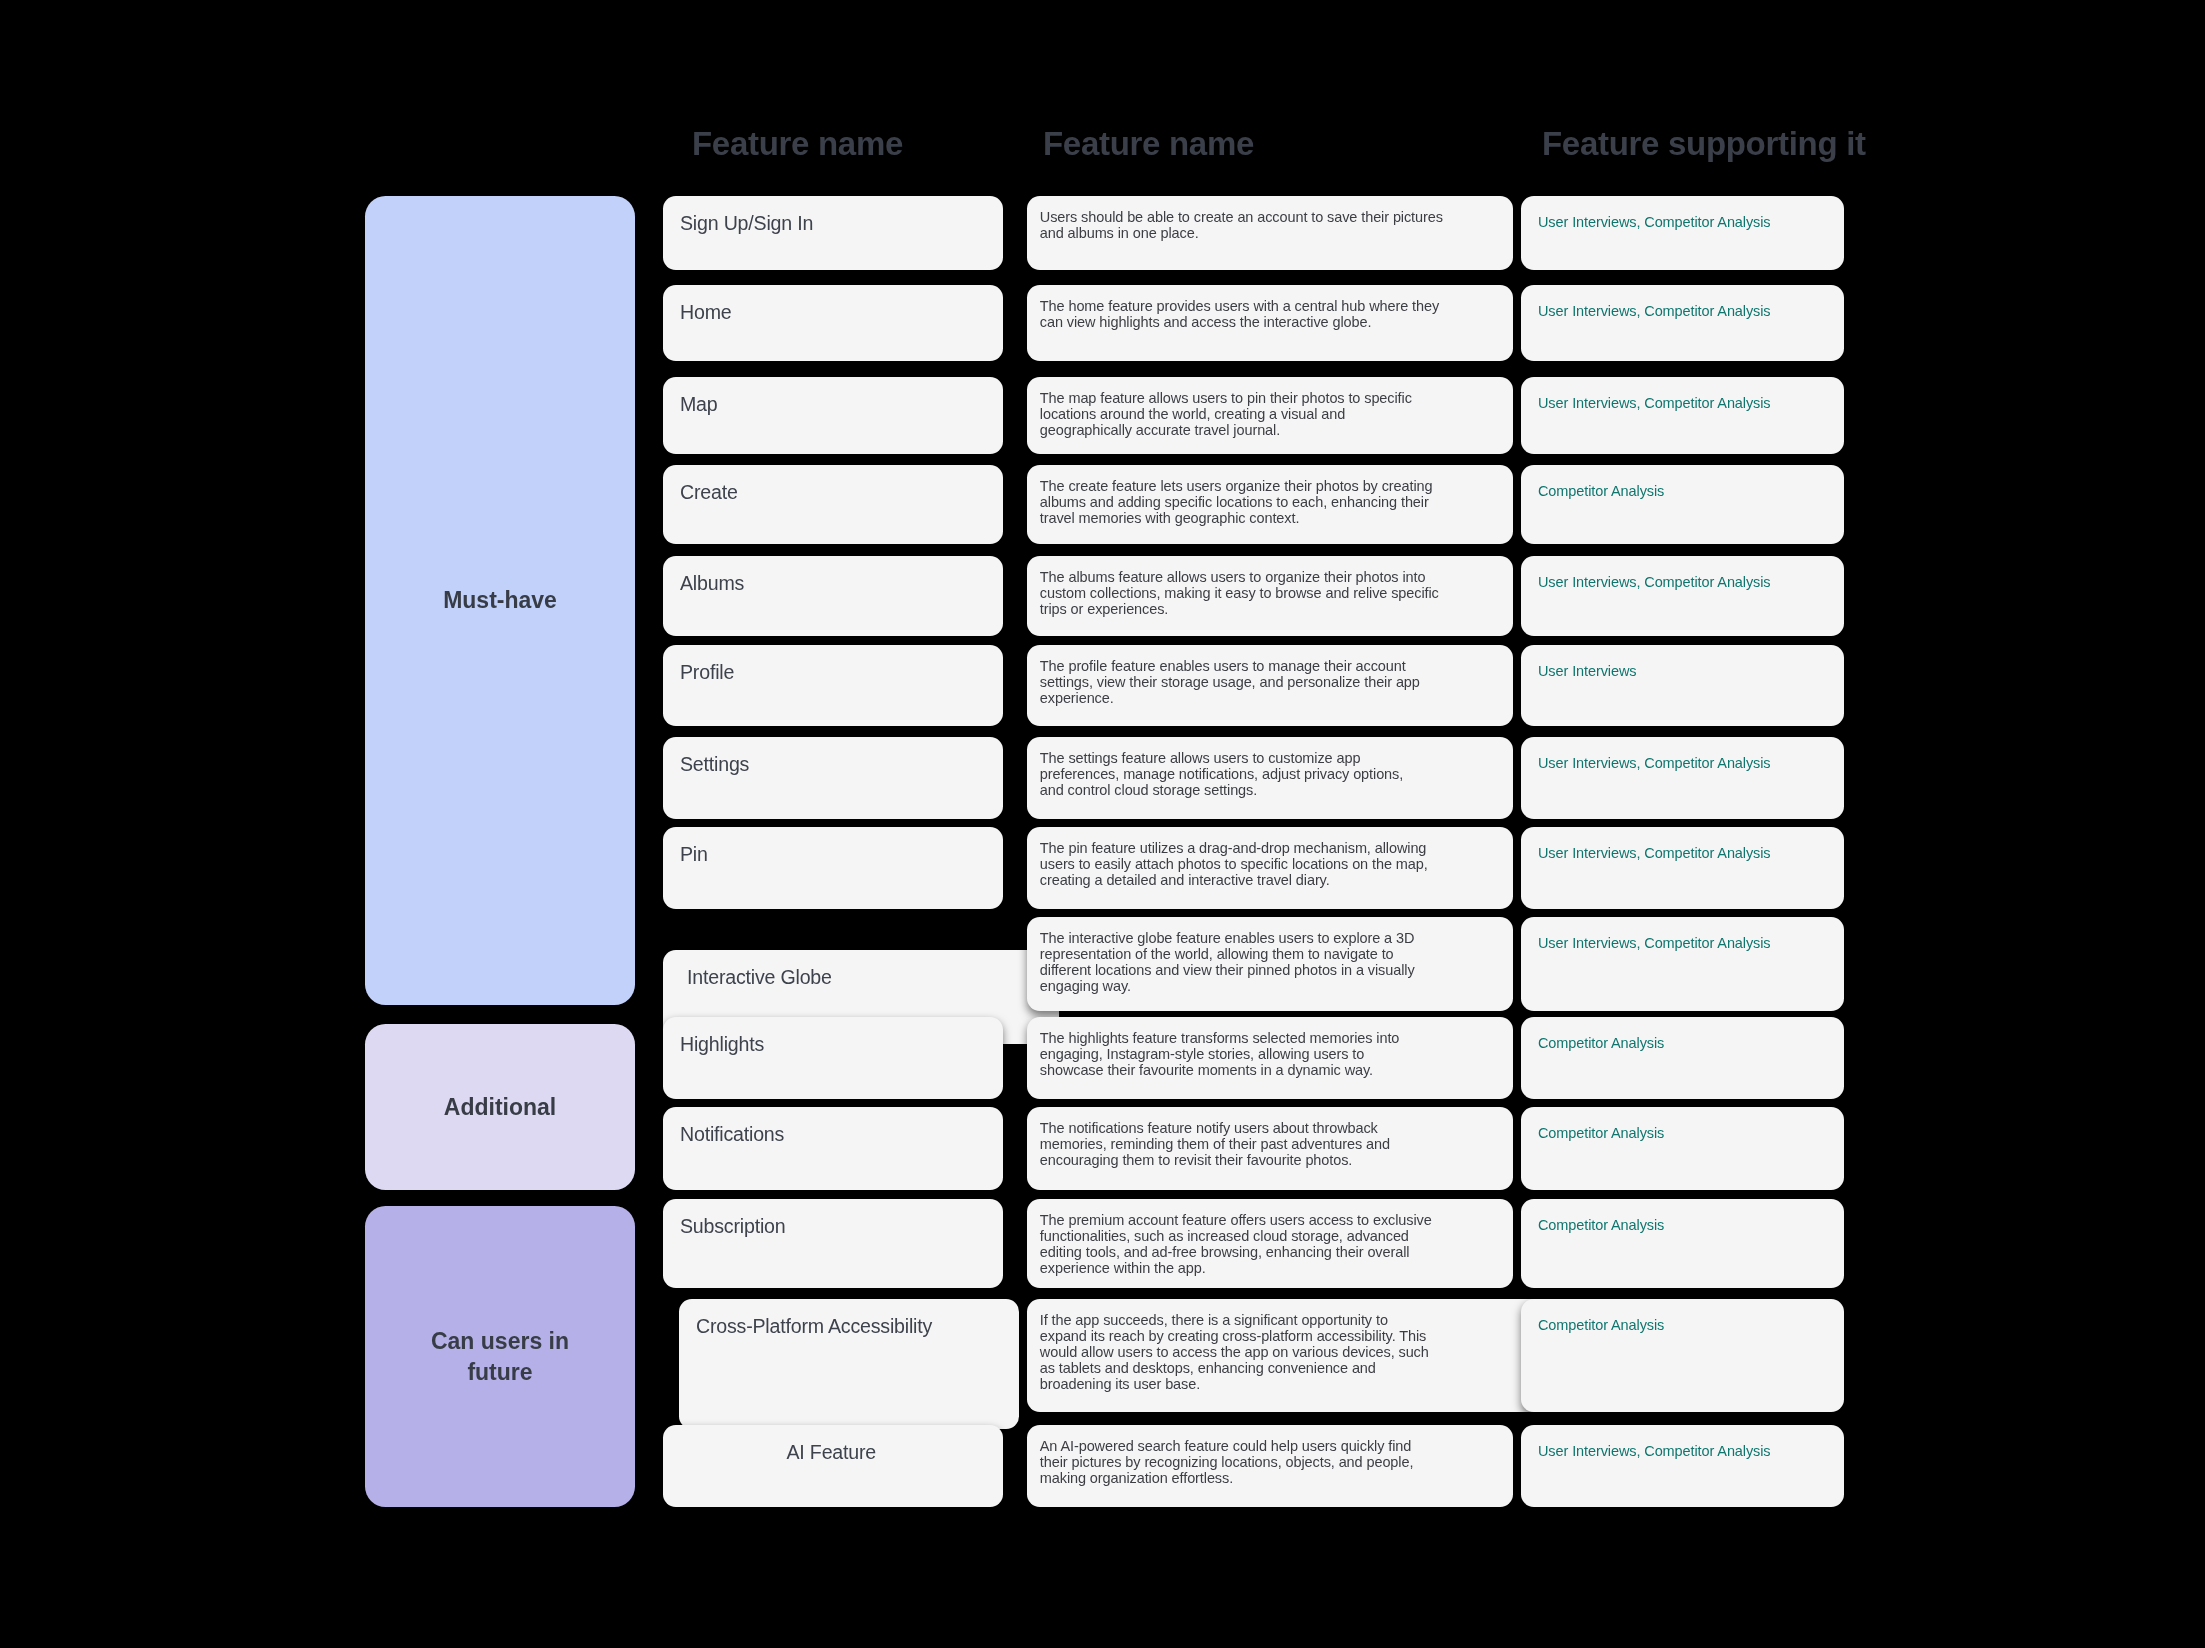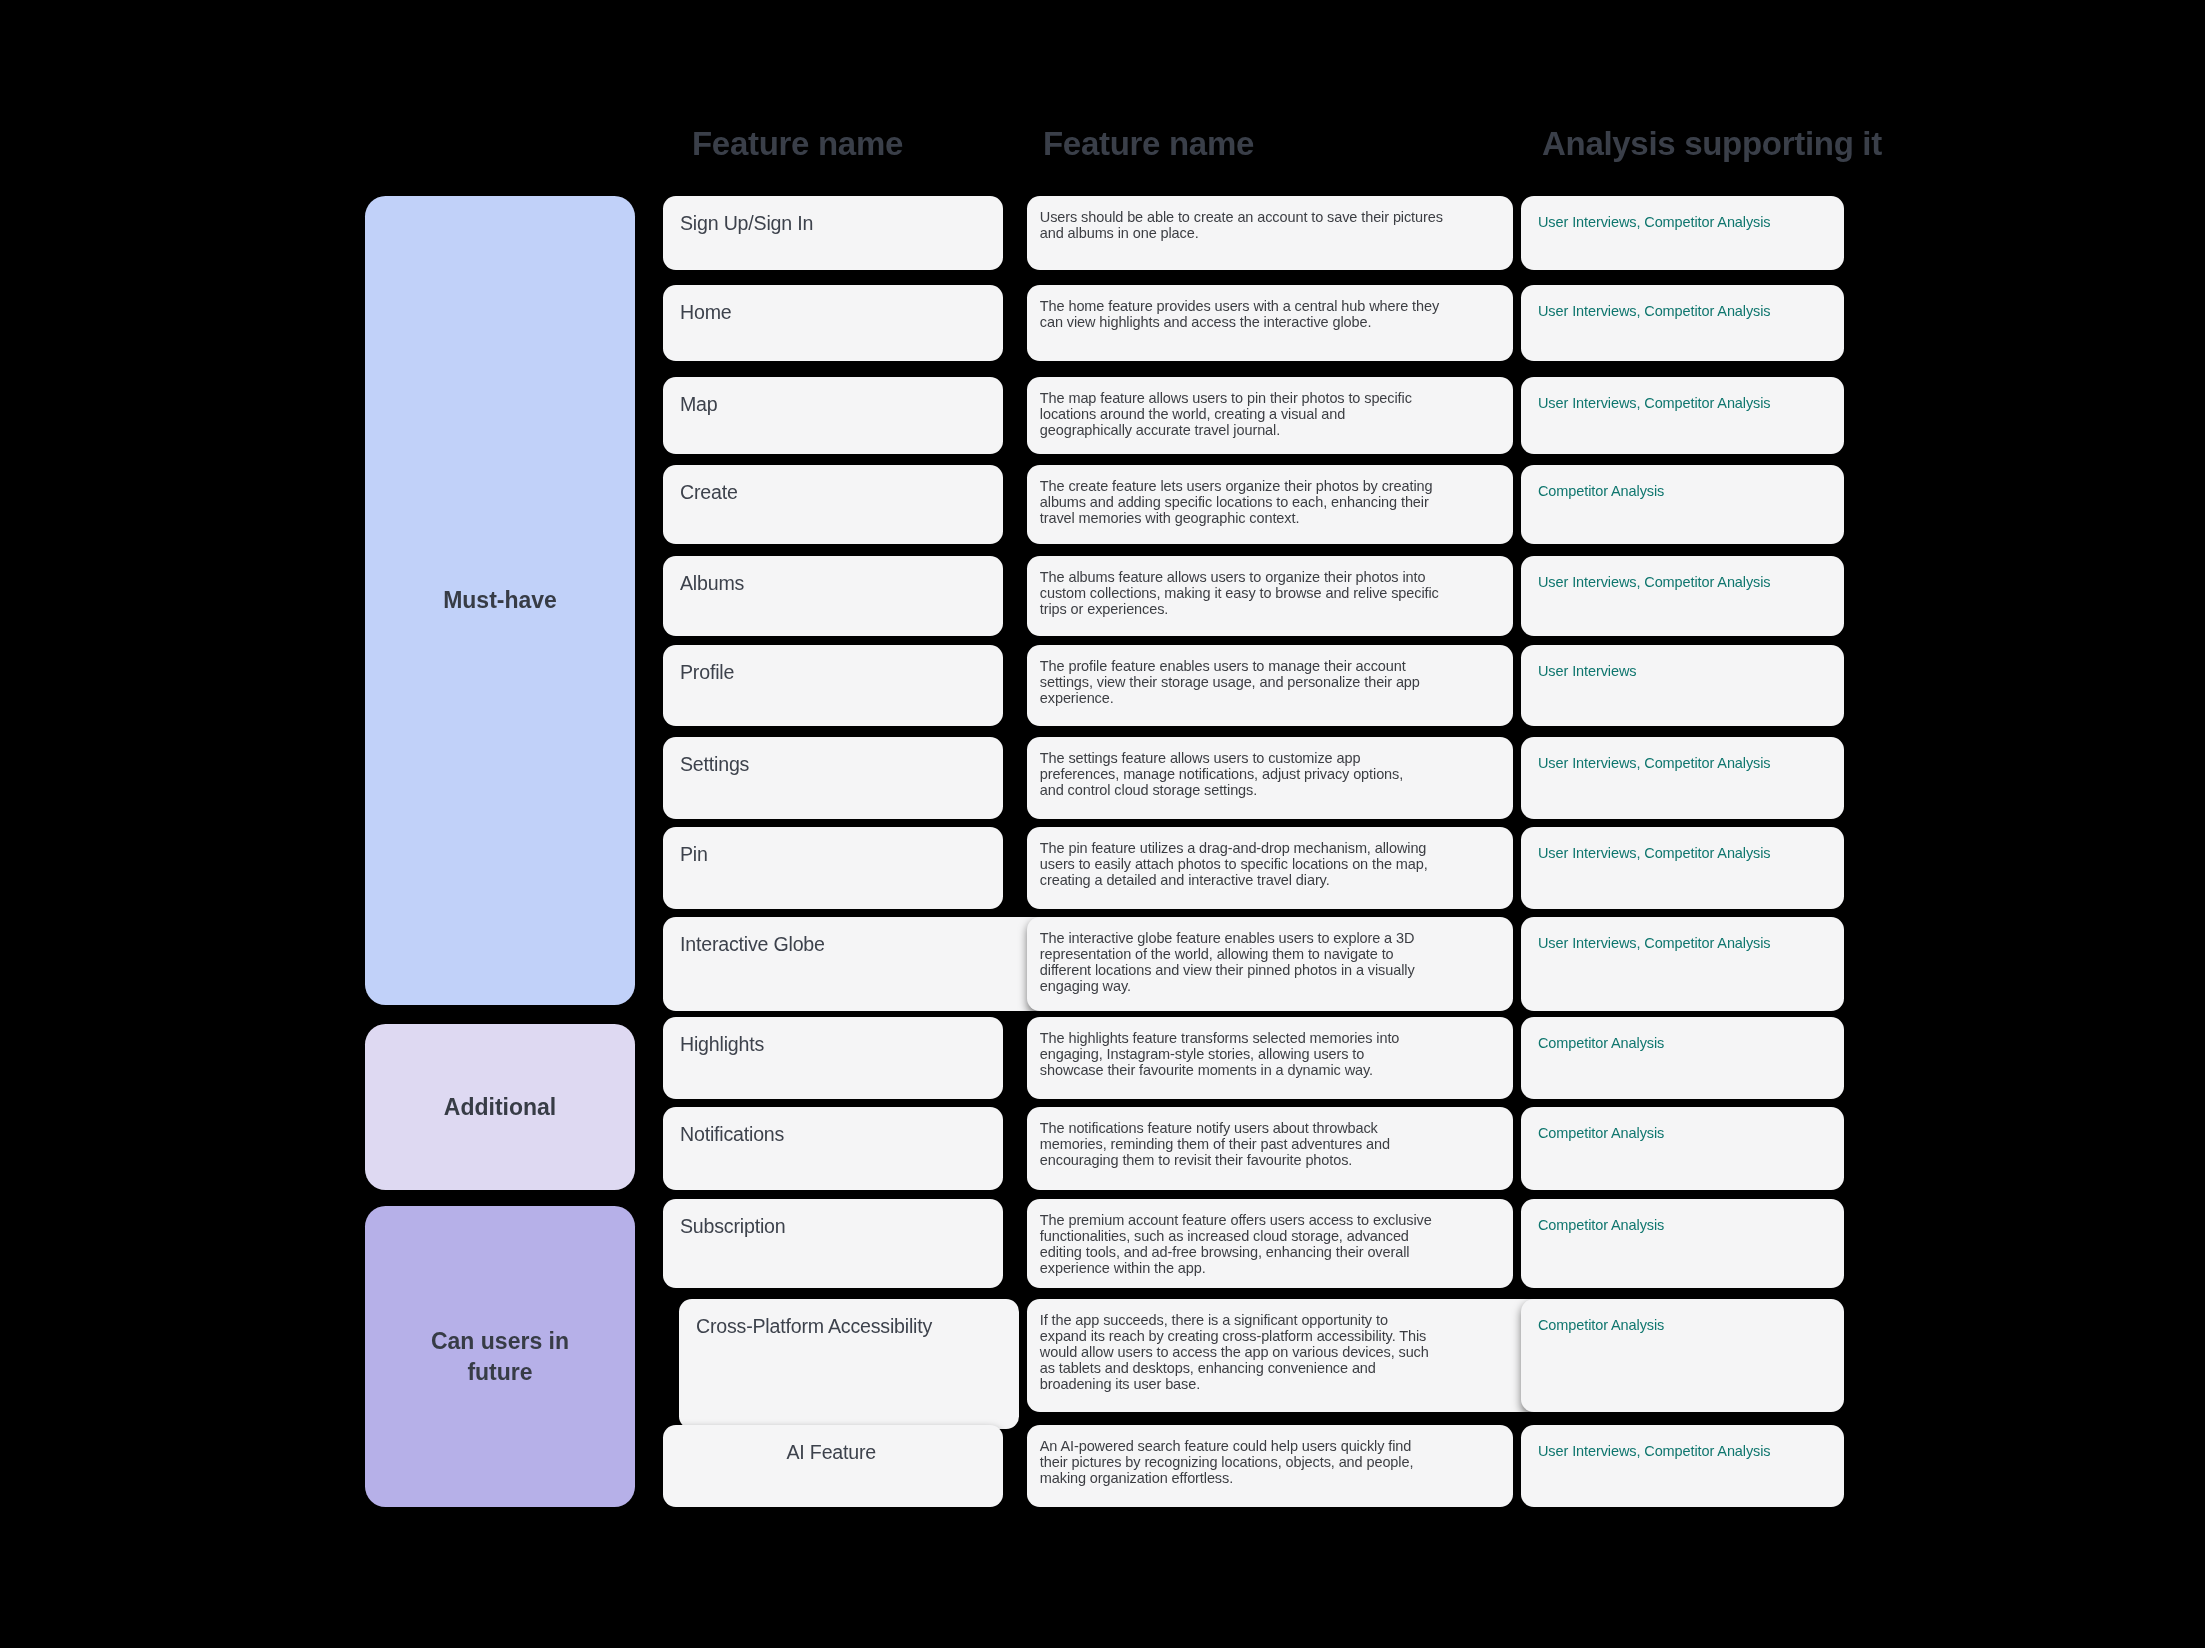--- a/index.html
+++ b/index.html
@@ -66,21 +66,21 @@
     color:#0f766e;
     letter-spacing:-0.1px;
   }
 </style>
 </head>
 <body>
 
 <div class="canvas">
   <span class="col-header" style="left:692px">Feature name</span>
   <span class="col-header" style="left:1043px">Feature name</span>
-  <span class="col-header" style="left:1542px">Analysis supporting it</span>
+  <span class="col-header" style="left:1542px">Feature supporting it</span>
 
   <div id="category-layer">
       <div class="category" style="top: 196px; height: 809px; background: rgb(193, 209, 249);">
         <div class="category-label">Must-have</div>
       </div>
       <div class="category" style="top: 1024px; height: 166px; background: rgb(222, 217, 242);">
         <div class="category-label">Additional</div>
       </div>
       <div class="category" style="top: 1206px; height: 301px; background: rgb(182, 176, 232);">
         <div class="category-label">Can users in future</div>
@@ -183,21 +183,21 @@
         <div class="card" style="left: 1027px; width: 486px; top: 827px; height: 82px;">
           <div class="feature-desc">The pin feature utilizes a drag-and-drop mechanism, allowing
 users to easily attach photos to specific locations on the map,
 creating a detailed and interactive travel diary.</div>
         </div>
         <div class="card" style="left: 1521px; width: 323px; top: 827px; height: 82px;">
           <div class="research-text">User Interviews, Competitor Analysis</div>
         </div>
       </div>
       <div>
-        <div class="card" style="left: 663px; width: 396px; top: 917px; height: 94px;">
+        <div class="card" style="left: 663px; width: 396px; top: 950px; height: 94px; padding-left: 7px;">
           <div class="feature-title">Interactive Globe</div>
         </div>
         <div class="card" style="left: 1027px; width: 486px; top: 917px; height: 94px;">
           <div class="feature-desc">The interactive globe feature enables users to explore a 3D
 representation of the world, allowing them to navigate to
 different locations and view their pinned photos in a visually
 engaging way.</div>
         </div>
         <div class="card" style="left: 1521px; width: 323px; top: 917px; height: 94px;">
           <div class="research-text">User Interviews, Competitor Analysis</div>

